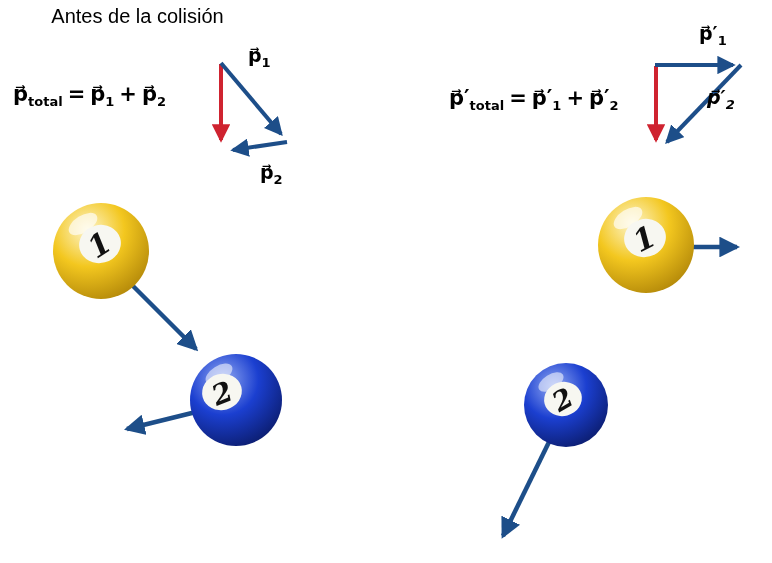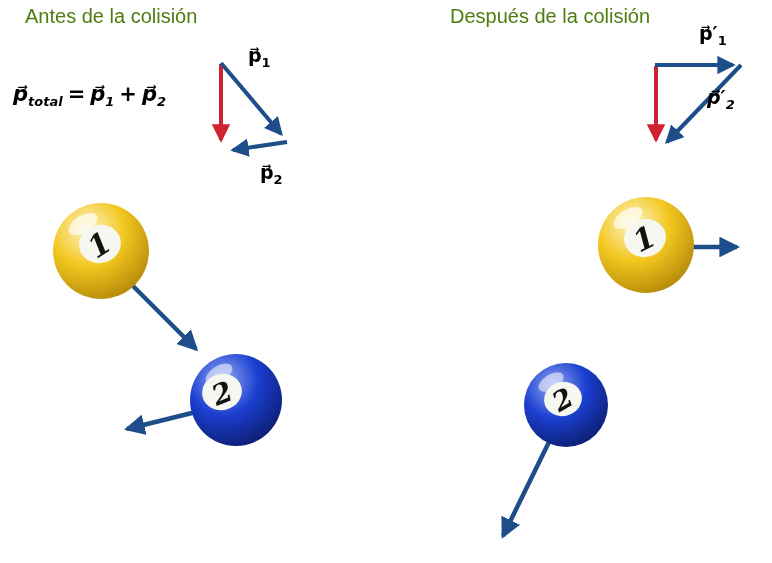--- a/index.html
+++ b/index.html
@@ -2,26 +2,26 @@
 <html><head>
 <meta charset="utf-8">
 <style>
   html,body { margin:0; padding:0; background:#ffffff; }
   #stage {
     position:relative; width:772px; height:563px; background:#ffffff;
     font-family:"Liberation Sans", sans-serif; color:#000; overflow:hidden;
   }
   #diagram-svg { position:absolute; left:0; top:0; }
   .title {
-    position:absolute; font-size:20px; line-height:26px; 
-    font-family:"Liberation Sans", sans-serif; color:#4d7c0f;
+    position:absolute; font-size:20px; line-height:26px; text-align:center;
+    font-family:"Liberation Sans", sans-serif; color:#000000;
   }
   .formula {
     position:absolute; font-weight:bold; font-size:21px; white-space:nowrap;
-    font-family:"DejaVu Sans","Liberation Sans",sans-serif; color:#000;font-style:italic;
+    font-family:"DejaVu Sans","Liberation Sans",sans-serif; color:#000;
   }
   .formula sub, .veclabel sub { font-size:13px; font-weight:bold; }
   .formula .op { padding:0 5px; }
   .veclabel {
     position:absolute; font-weight:bold; font-size:19px; white-space:nowrap;
     font-family:"DejaVu Sans","Liberation Sans",sans-serif; color:#000;
   }
 </style>
 </head>
 <body>
@@ -84,26 +84,28 @@
 
     <g>
       <circle cx="566" cy="405" r="42" fill="url(#gb)"></circle>
       <ellipse cx="551" cy="382" rx="14" ry="7.5" fill="#ffffff" opacity="0.55" transform="rotate(-32 551 382)"></ellipse>
       <ellipse cx="563" cy="399" rx="19" ry="17" fill="#f7f7f1" transform="rotate(-15 563 399)"></ellipse>
       <text x="563" y="409" text-anchor="middle" font-size="27" font-weight="bold" font-style="italic" font-family="DejaVu Serif, serif" fill="#111111" transform="rotate(-30 563 400)">2</text>
     </g>
   </svg>
 
   <div class="title" style="left:25px; top:3px; width:225px;">Antes de la colisión</div>
-  <div class="title" style="left:450px; top:3px; width:265px;">Después de la colisión</div>
 
   <div class="formula" style="left:13px; top:82px;">
     <span>p⃗</span><sub>total</sub><span class="op">=</span><span>p⃗</span><sub>1</sub><span class="op">+</span><span>p⃗</span><sub>2</sub>
   </div>
 
+  <div class="formula" style="left:449px; top:86px;">
+    <span>p⃗′</span><sub>total</sub><span class="op">=</span><span>p⃗′</span><sub>1</sub><span class="op">+</span><span>p⃗′</span><sub>2</sub>
+  </div>
 
   <div class="veclabel" style="left:248px; top:44px;">
     <span>p⃗</span><sub>1</sub>
   </div>
   <div class="veclabel" style="left:260px; top:161px;">
     <span>p⃗</span><sub>2</sub>
   </div>
   <div class="veclabel" style="left:699px; top:22px;">
     <span>p⃗′</span><sub>1</sub>
   </div>

